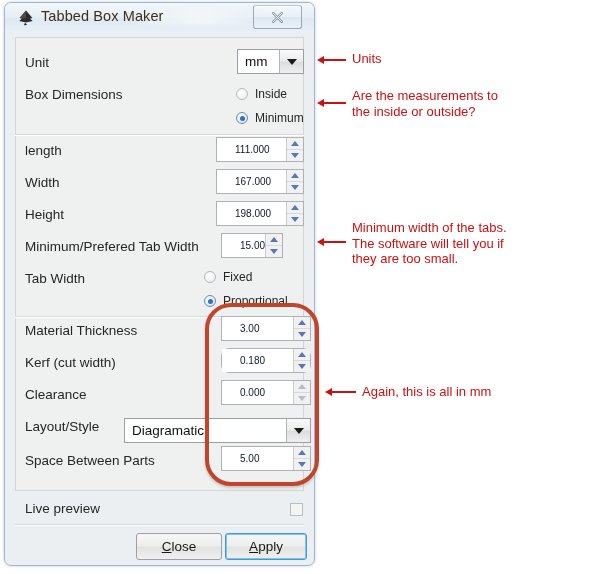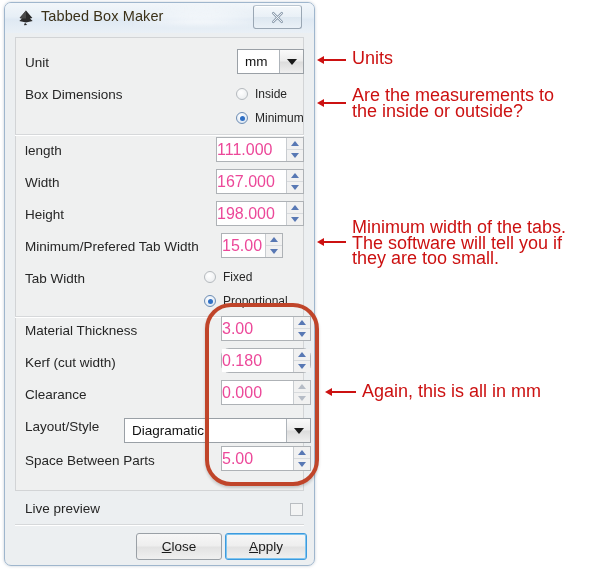--- a/index.html
+++ b/index.html
@@ -97,23 +97,23 @@
   .spin {
     position: absolute;
     height: 25px;
     border: 1px solid #aeb2b6;
     background: #ffffff;
     box-sizing: border-box;
     display: flex;
   }
   .spin .val {
     flex: 1;
-    font-size: 16px;
-    color: #ec4899;
-    padding-left: 0;
+    font-size: 10px;
+    color: #0f172a;
+    padding-left: 18px;
     display: flex; align-items: center;
     background: #fff;
     outline: none;
   }
   .spin .btns {
     width: 16px;
     border-left: 1px solid #c8ccd0;
     background: #f1f1f1;
     display: flex; flex-direction: column;
   }
@@ -219,21 +219,21 @@
   .btn.focus {
     border-color: #3c9ade;
     box-shadow: 0 0 0 1px #7fc4ee inset;
   }
   .btn u { text-decoration: underline; }
 
   
   .ann {
     position: absolute;
     color: #cc1111;
-    font-size: 18px;
+    font-size: 13px;
     line-height: 15.5px;
     white-space: pre;
   }
   .ann-line {
     position: absolute;
     height: 2px;
     background: #cc1111;
   }
   .ann-head {
     position: absolute;

